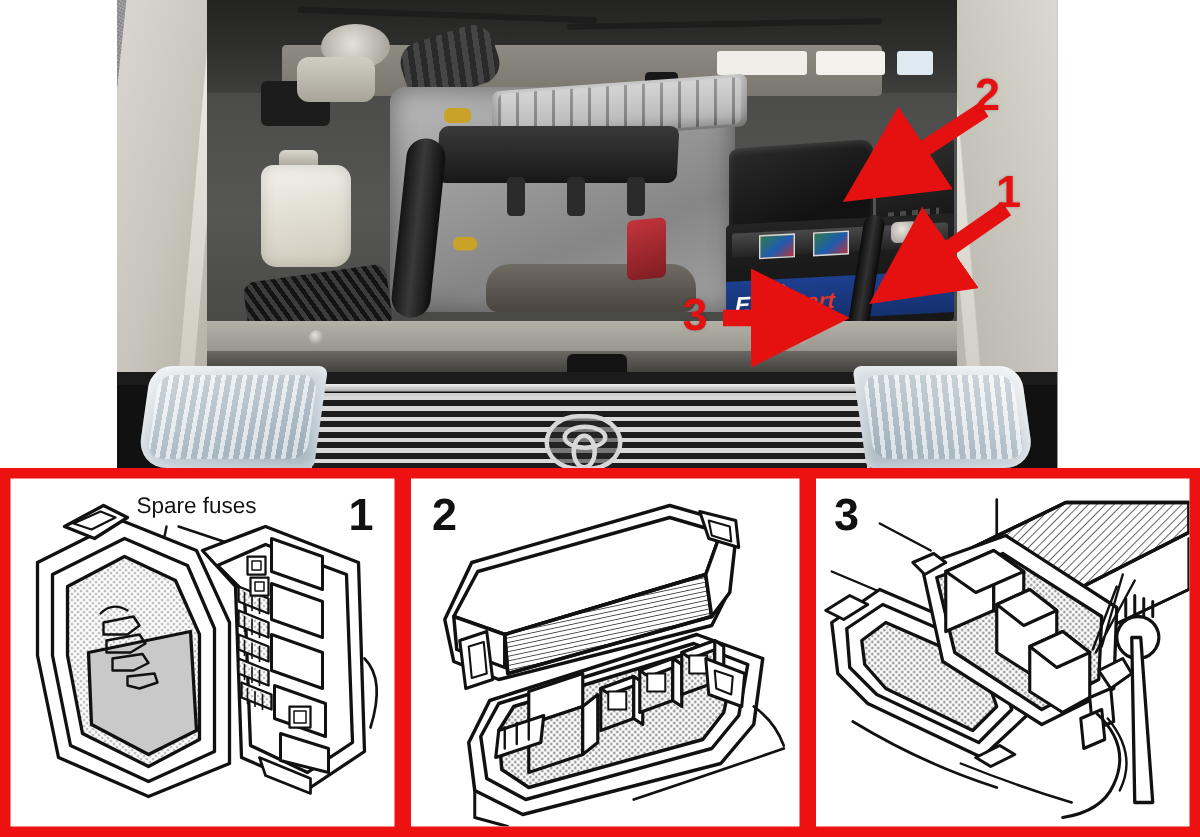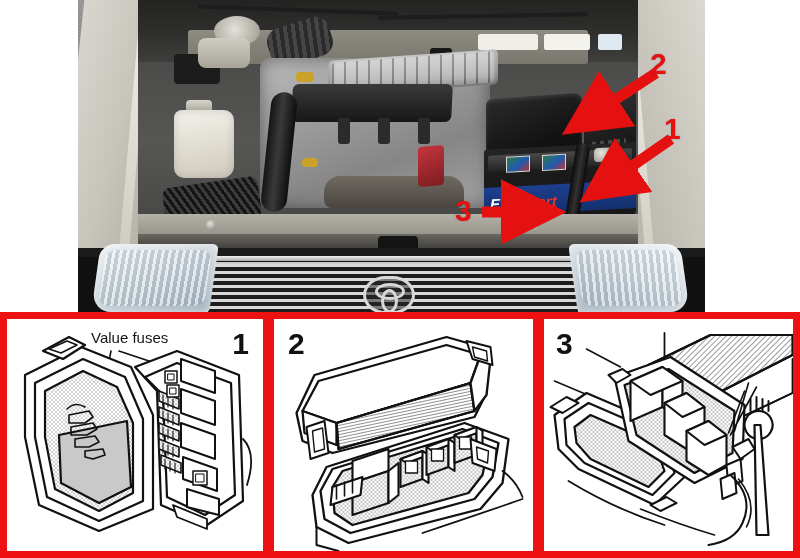--- a/index.html
+++ b/index.html
@@ -463,21 +463,21 @@
 
   <div class="callout-num" style="left:650px; top:49px;">2</div>
   <div class="callout-num" style="left:664px; top:114px;">1</div>
   <div class="callout-num" style="left:455px; top:196px;">3</div>
 </div>
 
 <div id="panels">
 
   <div class="panel" id="panel-1">
     <div class="panel-number">1</div>
-    <div class="spare-label">Value fuses</div>
+    <div class="spare-label">Spare fuses</div>
 
     <svg class="panel-svg" viewBox="0 0 256 232">
       <defs>
         <pattern id="stipple1" width="4" height="4" patternUnits="userSpaceOnUse">
           <rect width="4" height="4" fill="#ffffff"></rect>
           <circle cx="1" cy="1" r="0.75" fill="#8e8e8e"></circle>
           <circle cx="3" cy="3" r="0.75" fill="#8e8e8e"></circle>
         </pattern>
       </defs>
       <g fill="none" stroke="#111" stroke-width="2.2" stroke-linejoin="round" stroke-linecap="round">

